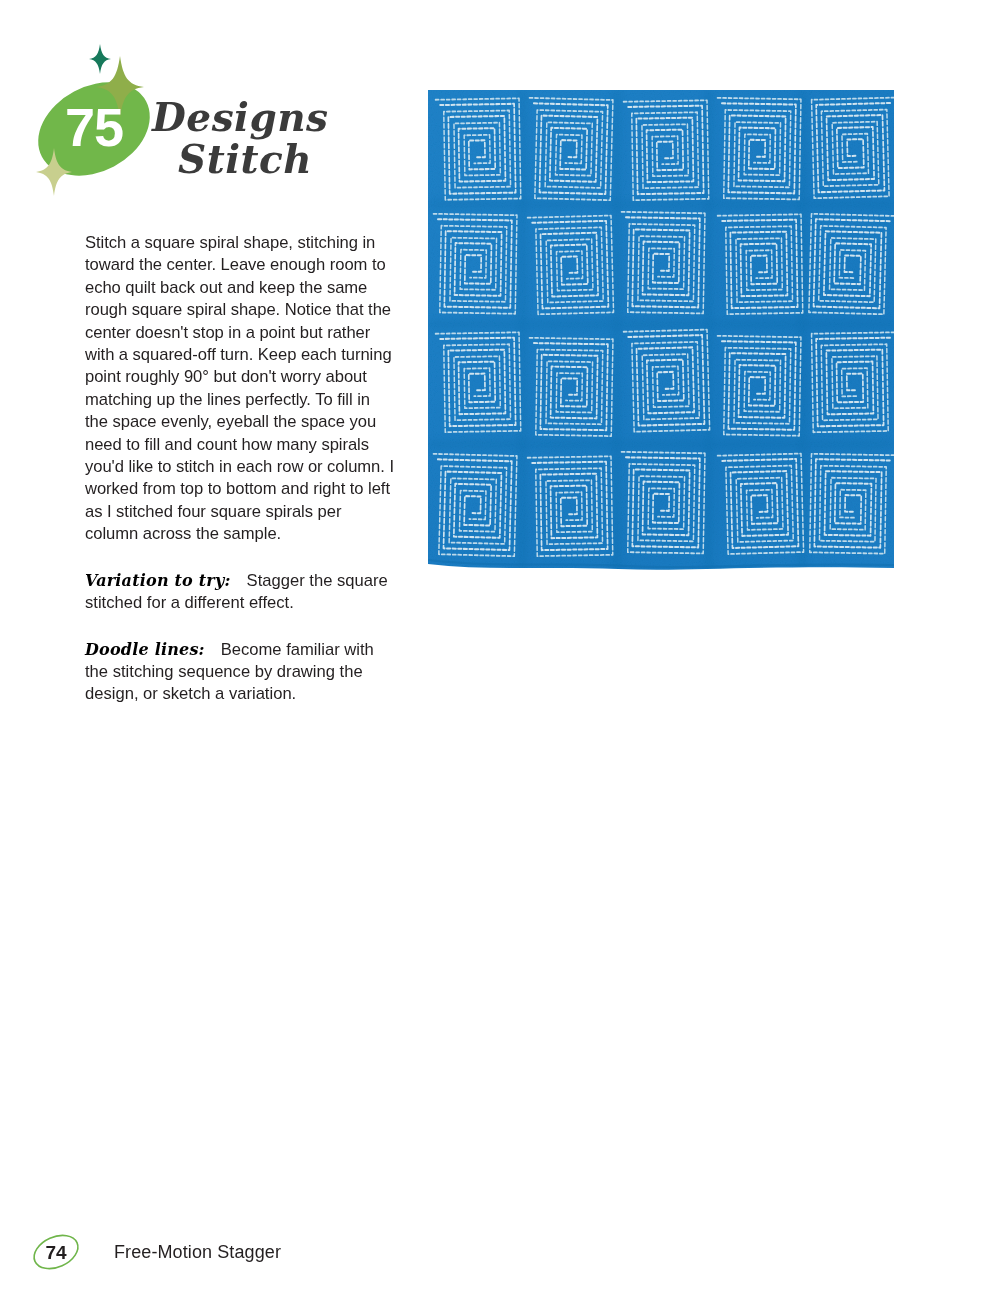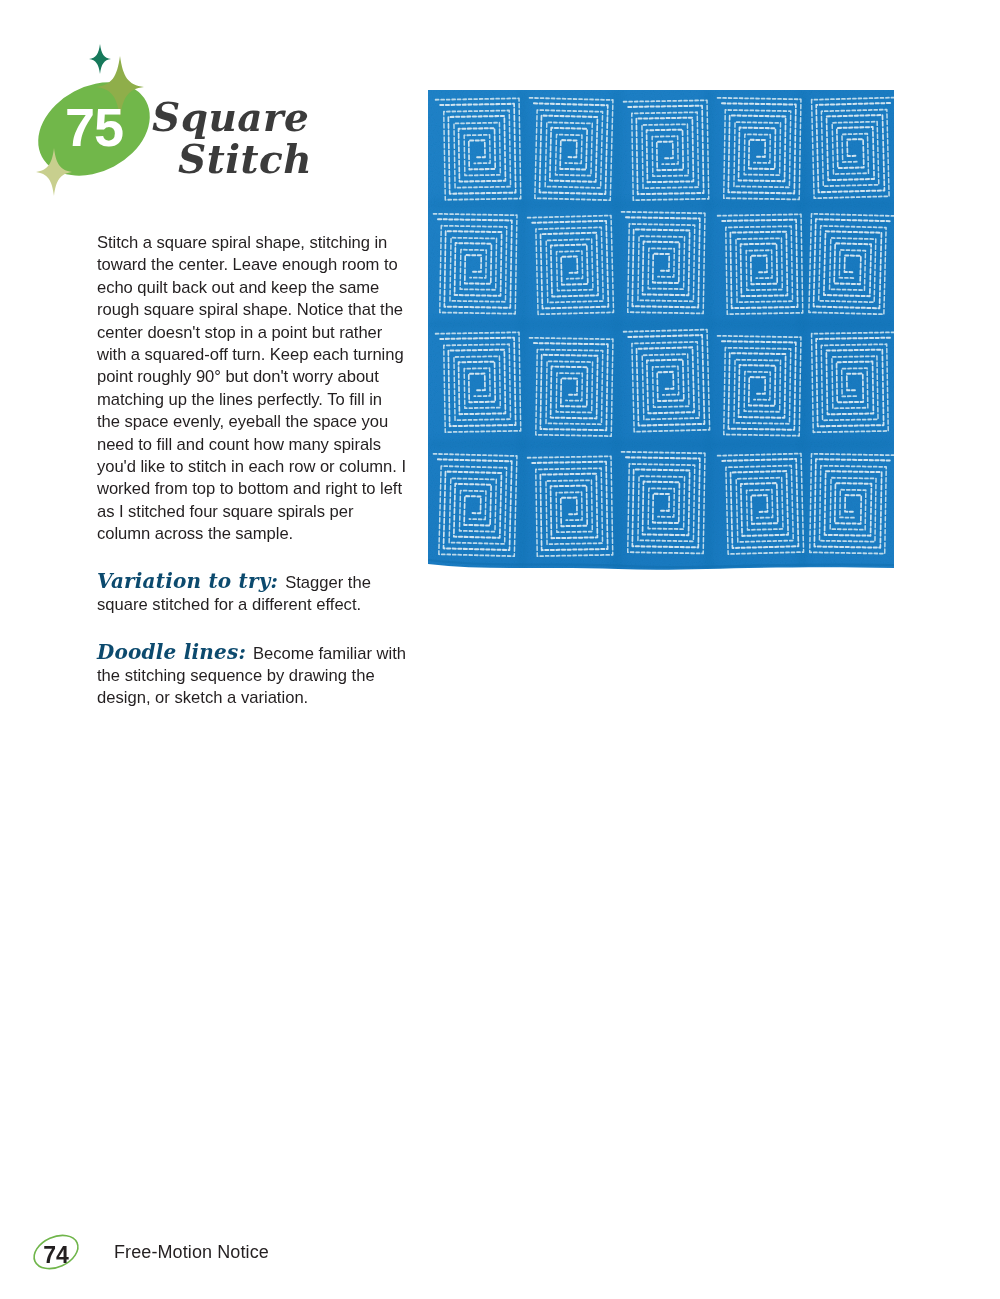--- a/index.html
+++ b/index.html
@@ -82,21 +82,21 @@
     line-height: 1.08;
     letter-spacing: 0.5px;
   }
   .title-line.l2 {
     padding-left: 26px;
   }
 
   
   .copy {
     position: absolute;
-    left: 97px;
+    left: 85px;
     top: 232px;
     width: 310px;
   }
   .body-para {
     font-family: "Liberation Sans", sans-serif;
     font-size: 16.6px;
     line-height: 22.4px;
     color: #231f20;
     margin: 0;
     letter-spacing: -0.05px;
@@ -105,24 +105,24 @@
     margin-top: 24px;
     font-family: "Liberation Sans", sans-serif;
     font-size: 16.6px;
     line-height: 22.4px;
     color: #231f20;
   }
   .callout-label {
     font-family: "DejaVu Serif", serif;
     font-style: italic;
     font-weight: 700;
-    font-size: 20px;
-    color: #0c4a6e;
+    font-size: 16px;
+    color: #000000;
     letter-spacing: 0.2px;
-    margin-right: 7px;
+    margin-right: 16px;
   }
 
   
   .photo {
     position: absolute;
     left: 428px;
     top: 90px;
     width: 466px;
     height: 482px;
     overflow: hidden;
@@ -145,21 +145,21 @@
     width: 52px;
     height: 40px;
   }
   .footer-num {
     position: absolute;
     left: 2px;
     top: 14px;
     width: 52px;
     text-align: center;
     font-family: "Liberation Sans", sans-serif;
-    font-size: 23px;
+    font-size: 19px;
     font-weight: 700;
     color: #231f20;
   }
   .footer-text {
     position: absolute;
     left: 86px;
     top: 14px;
     font-family: "Liberation Sans", sans-serif;
     font-size: 18px;
     color: #231f20;
@@ -184,21 +184,21 @@
     </svg>
 
     <svg class="spark spark-small-top" viewBox="0 0 22 30">
       <path d="M11 0 C12.4 10 15 14 22 15 C15 16 12.4 20 11 30 C9.6 20 7 16 0 15 C7 14 9.6 10 11 0 Z" fill="#17795b"></path>
     </svg>
 
     <div class="badge-number">75</div>
   </div>
 
   <div class="title">
-    <div class="title-line l1">Square</div>
+    <div class="title-line l1">Designs</div>
     <div class="title-line l2">Stitch</div>
   </div>
 
   <div class="copy">
 
     <p class="body-para">Stitch a square spiral shape, stitching in toward the center. Leave enough room to echo quilt back out and keep the same rough square spiral shape. Notice that the center doesn't stop in a point but rather with a squared-off turn. Keep each turning point roughly 90° but don't worry about matching up the lines perfectly. To fill in the space evenly, eyeball the space you need to fill and count how many spirals you'd like to stitch in each row or column. I worked from top to bottom and right to left as I stitched four square spirals per column across the sample.</p>
 
     <div class="callout">
       <span class="callout-label">Variation to try:</span><span>Stagger the square stitched for a different effect.</span>
     </div>
@@ -320,16 +320,16 @@
       <path d="M0,474 C60,481 120,476 190,479 C260,482 330,475 466,478 L466,482 L0,482 Z" fill="#ffffff"></path>
       <path d="M0,470 C70,478 130,472 200,476 C270,480 340,472 466,475" fill="none" stroke="#0f6dae" stroke-width="2" opacity="0.5"></path>
     </svg>
   </div>
 
   <div class="footer">
     <svg class="footer-ellipse" viewBox="0 0 52 40">
       <ellipse cx="26" cy="20" rx="23" ry="15" fill="none" stroke="#6fb54a" stroke-width="1.6" transform="rotate(-24 26 20)"></ellipse>
     </svg>
     <div class="footer-num">74</div>
-    <div class="footer-text">Free-Motion Notice</div>
+    <div class="footer-text">Free-Motion Stagger</div>
   </div>
 
 </div>
 
 </body></html>

